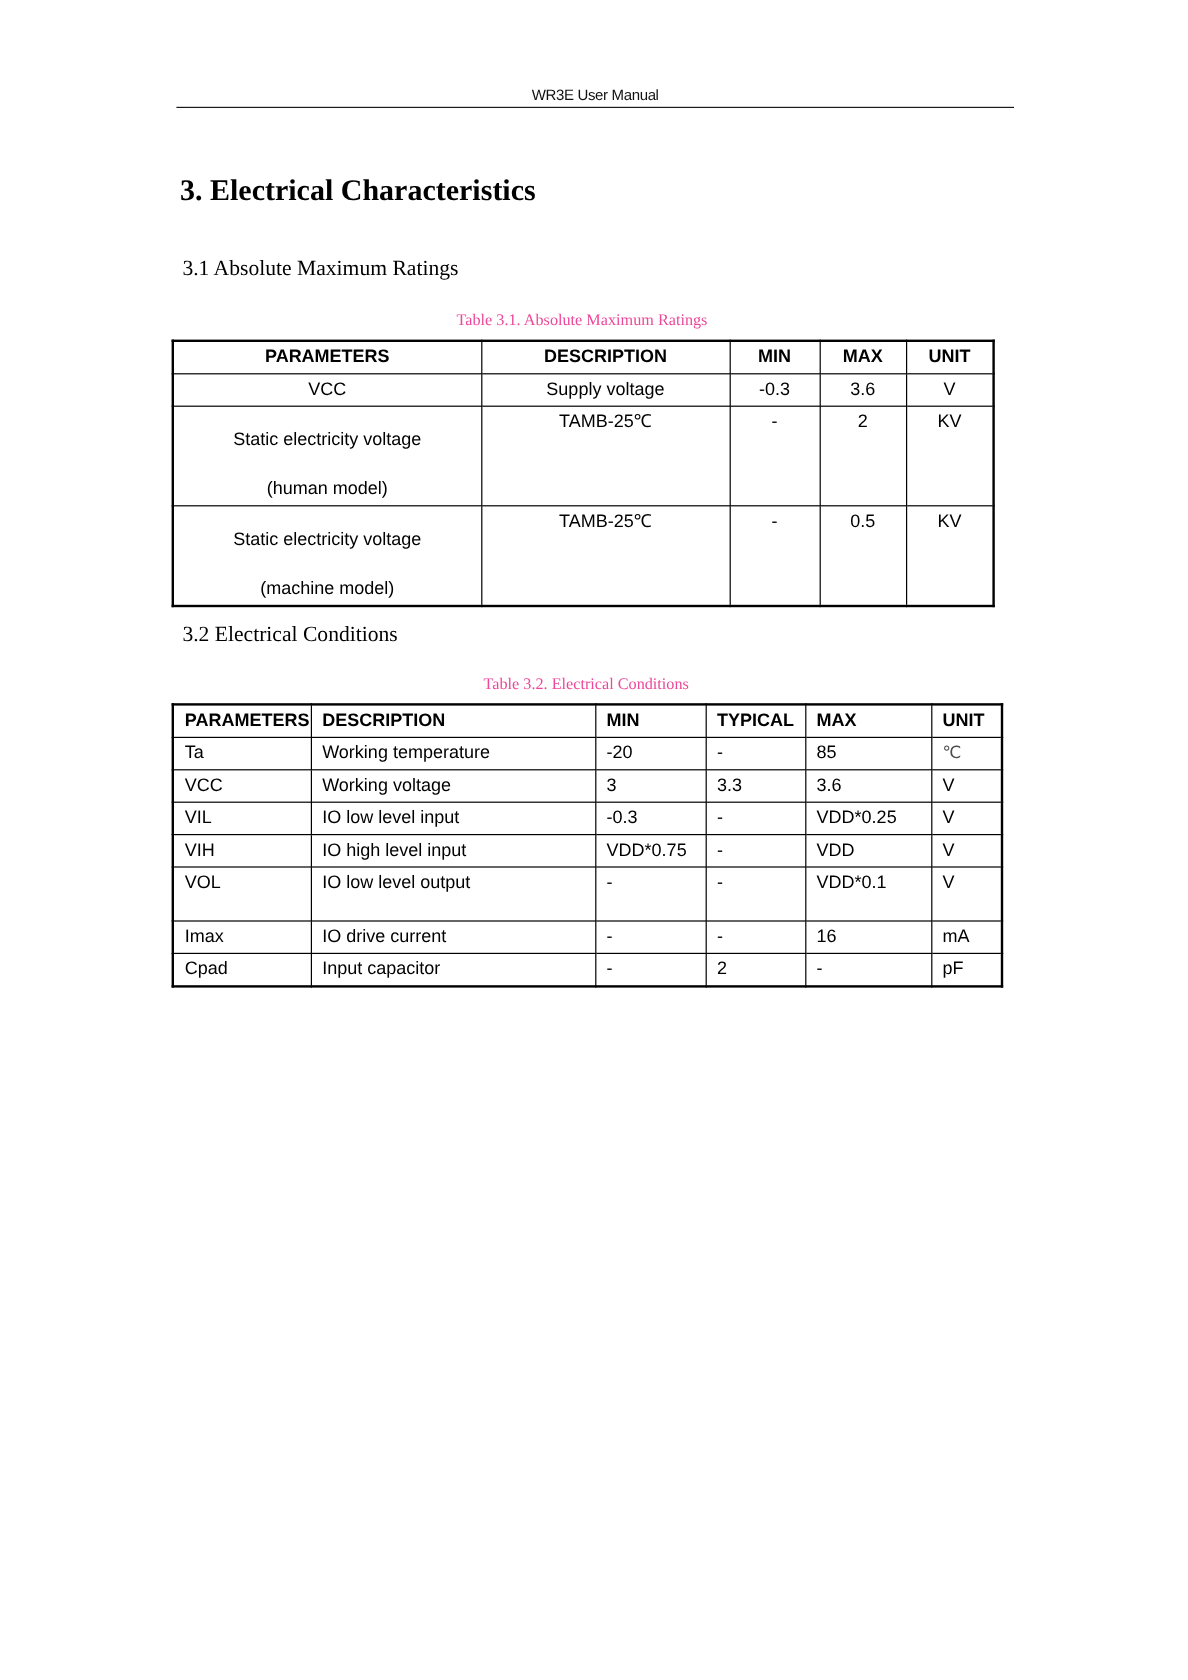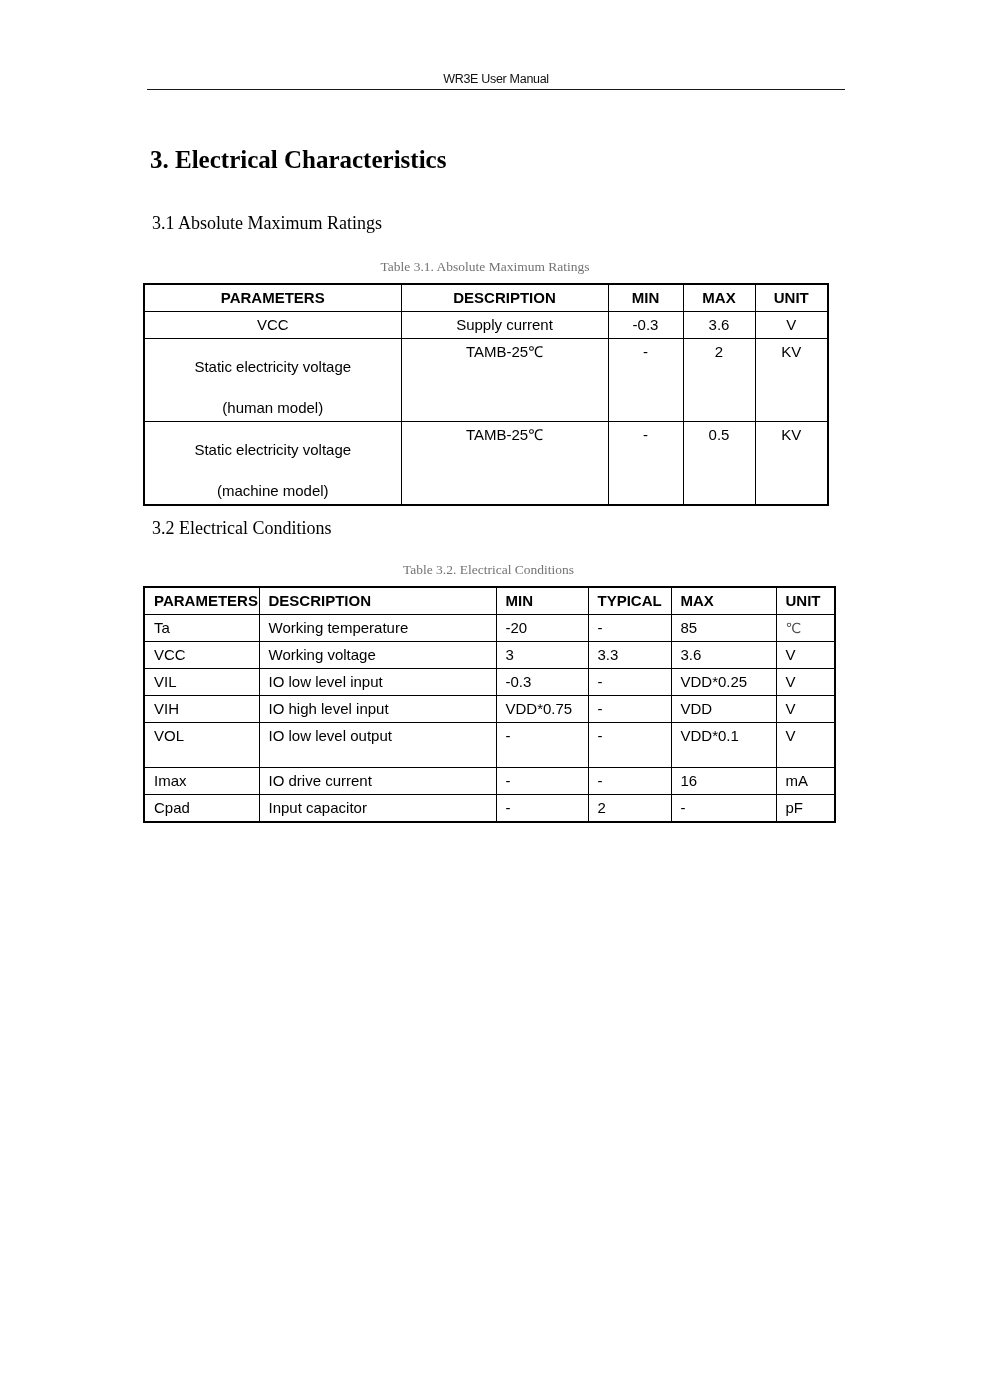--- a/index.html
+++ b/index.html
@@ -30,21 +30,21 @@
   }
   .h2{
     position:absolute;left:150px;
     font-family:"Liberation Serif",serif;font-weight:normal;font-size:18px;line-height:22px;
   }
   .h2-1{top:212px;}
   .h2-2{top:517px;}
 
   .caption{
     position:absolute;text-align:center;
-    font-family:"Liberation Serif",serif;font-size:13.5px;color:#737373;
+    font-family:"Liberation Serif",serif;font-size:13.5px;color:#ec4899;
   }
   .cap1{left:141px;top:259px;width:684px;}
   .cap2{left:141px;top:562px;width:691px;}
 
   table{
     position:absolute;border-collapse:collapse;table-layout:fixed;
     font-family:"Liberation Sans",sans-serif;font-size:15px;color:var(--text);
     border:2px solid var(--border);
   }
   td,th{
@@ -93,21 +93,21 @@
           <th>PARAMETERS</th>
           <th>DESCRIPTION</th>
           <th>MIN</th>
           <th>MAX</th>
           <th>UNIT</th>
         </tr>
       </thead>
       <tbody>
         <tr style="height: 26px;">
           <td>VCC</td>
-          <td>Supply current</td>
+          <td>Supply voltage</td>
           <td>-0.3</td>
           <td>3.6</td>
           <td>V</td>
         </tr>
         <tr style="height: 52px;">
           <td>
             <div class="cell-line">Static electricity voltage</div>
             <div class="cell-line">(human model)</div>
           </td>
           <td>TAMB-25℃</td>

